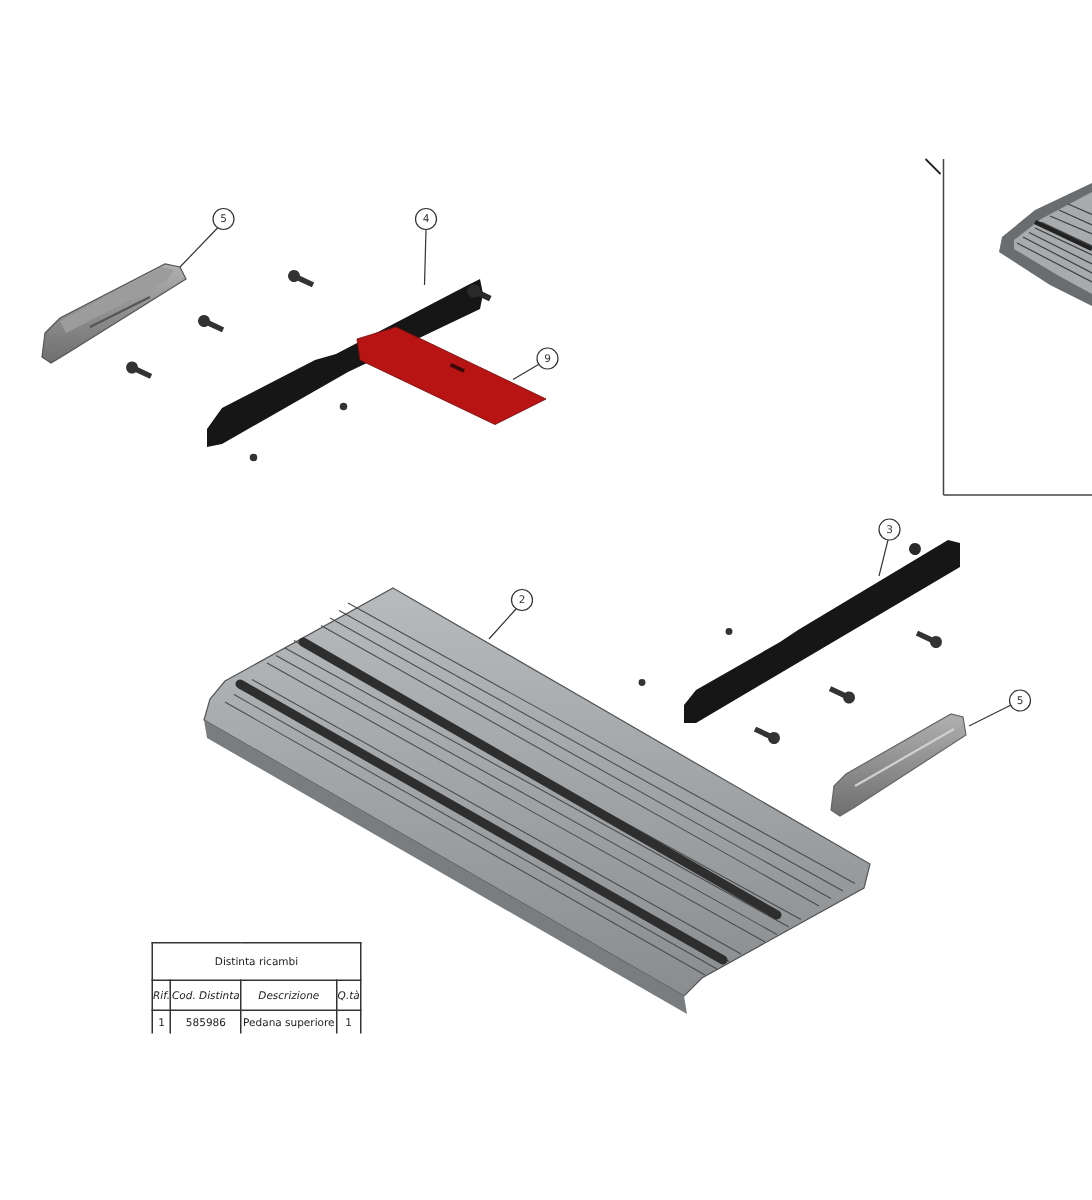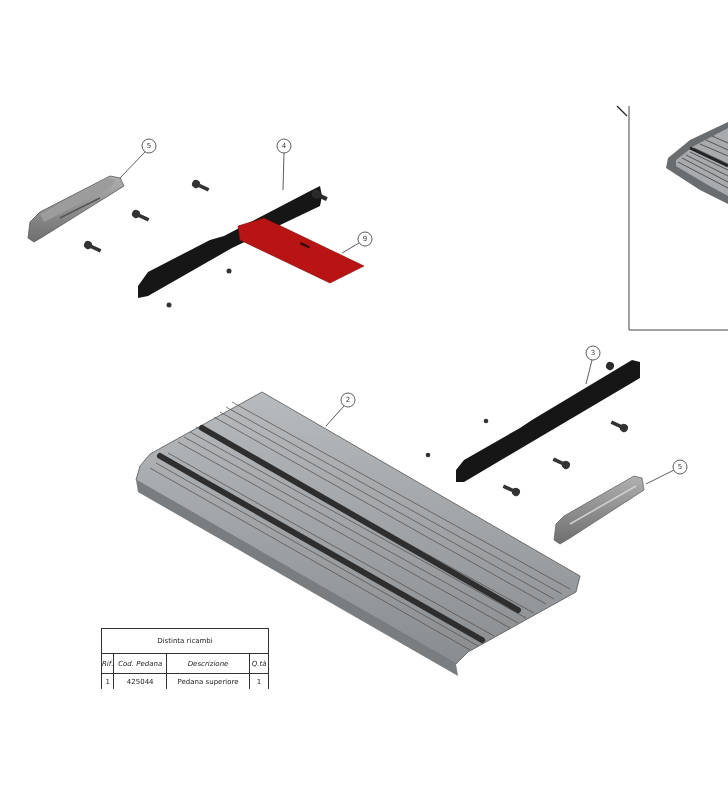--- a/index.html
+++ b/index.html
@@ -1,19 +1,19 @@
 <!DOCTYPE html>
 <html><head>
 <meta charset="utf-8">
 <style>
   html, body { margin: 0; padding: 0; background: #ffffff; }
   body { width: 728px; height: 800px; position: relative; overflow: hidden; font-family: "DejaVu Sans", sans-serif; }
   #drawing { position: absolute; left: 0; top: 0; width: 728px; height: 800px; }
   .balloon-text { font-family: "DejaVu Sans", sans-serif; font-size: 7px; fill: #333; text-anchor: middle; dominant-baseline: central; }
-  #bom { position: absolute; left: 101px; top: 628px; width: 168px; border-collapse: collapse; font-family: "DejaVu Sans", sans-serif; font-size: 7px; color: #222; }
+  #bom { position: absolute; left: 101px; top: 628px; width: 140px; border-collapse: collapse; font-family: "DejaVu Sans", sans-serif; font-size: 7px; color: #222; }
   #bom td, #bom th { border: 1px solid #333; padding: 0; text-align: center; font-weight: normal; white-space: nowrap; overflow: hidden; }
   #bom .title-row td { height: 24px; }
   #bom .head-row th { height: 19px; font-style: italic; }
   #bom .data-row td { height: 15px; border-bottom: none; }
   .bom-clip { position: absolute; left: 100px; top: 627px; width: 171px; height: 66px; overflow: hidden; }
   .bom-clip #bom { left: 1px; top: 1px; }
 </style>
 </head>
 <body>
 
@@ -186,25 +186,25 @@
       <col style="width:53px">
       <col style="width:84px">
       <col style="width:19px">
     </colgroup>
     <tbody>
         <tr class="title-row">
       <td colspan="4">Distinta ricambi</td>
     </tr>
     <tr class="head-row">
       <th>Rif.</th>
-      <th>Cod. Pedana</th>
+      <th>Cod. Distinta</th>
       <th>Descrizione</th>
       <th>Q.tà</th>
     </tr>
     <tr class="data-row">
       <td>1</td>
-      <td>425044</td>
+      <td>585986</td>
       <td>Pedana superiore</td>
       <td>1</td>
     </tr>
   </tbody>
     </table>
 </div>
 
 </body></html>

